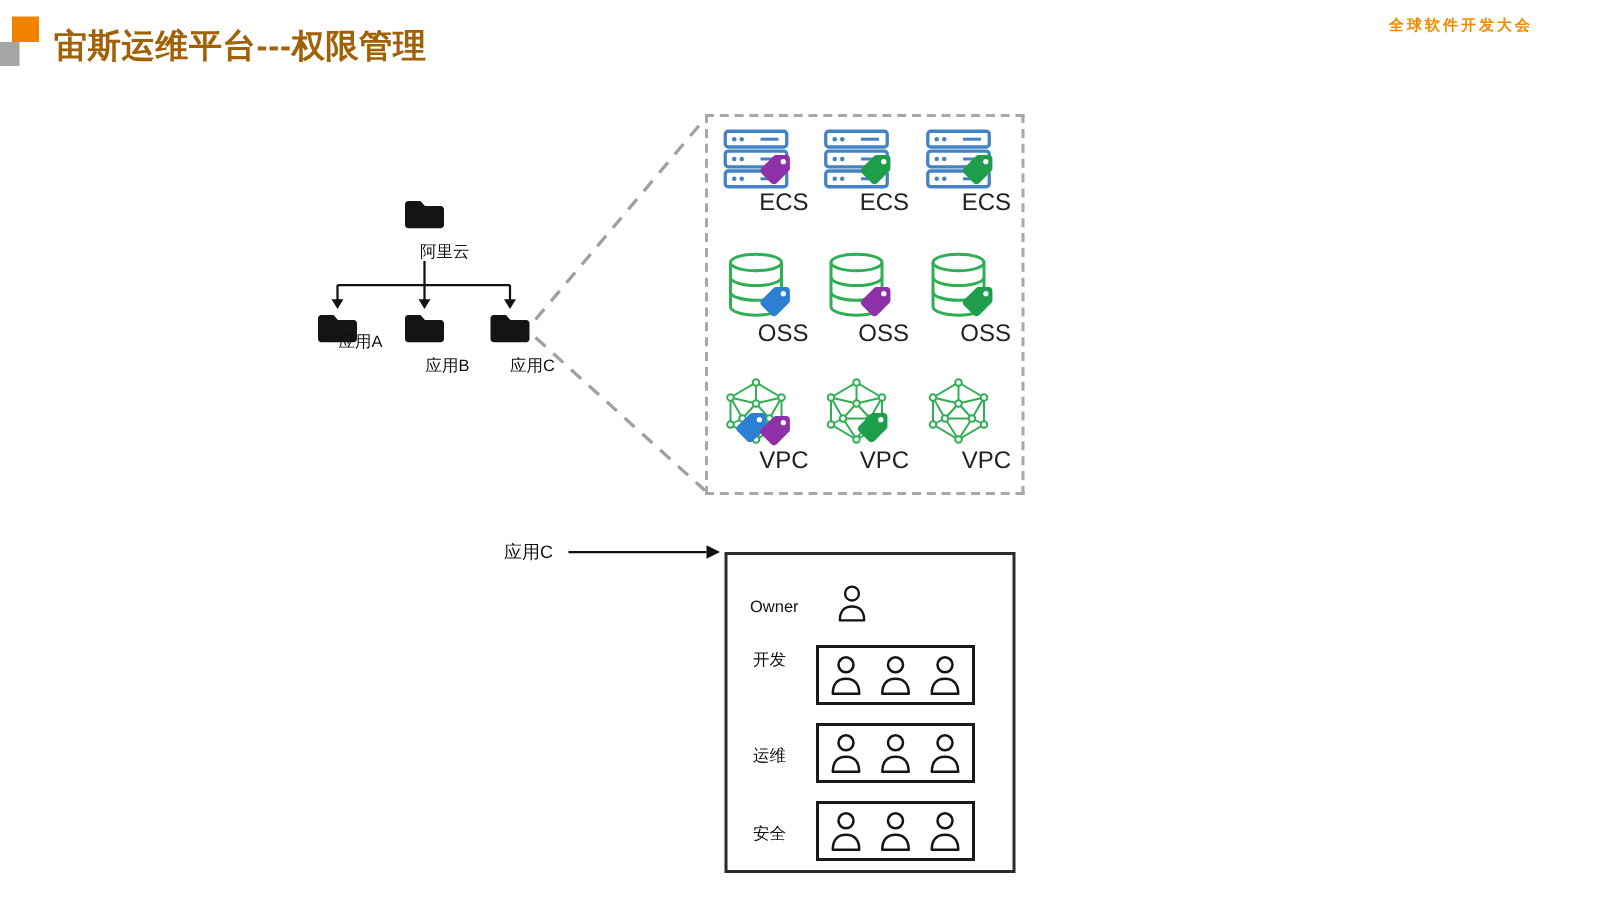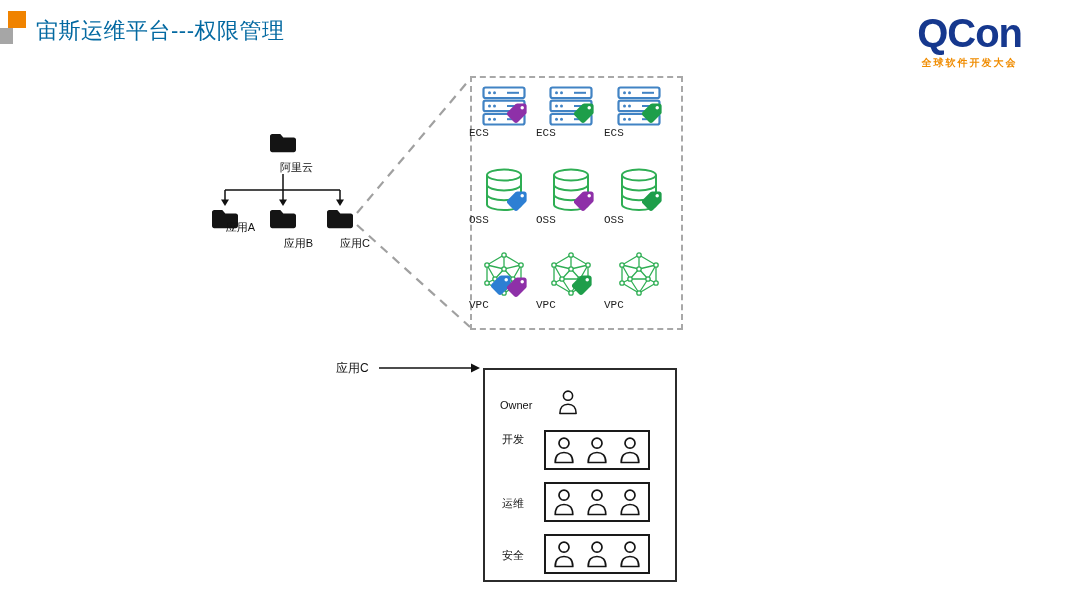--- a/index.html
+++ b/index.html
@@ -2,29 +2,29 @@
 <html><head>
 <meta charset="utf-8">
 <style>
   * { margin:0; padding:0; box-sizing:border-box; }
   body { background:#ffffff; font-family:"Liberation Sans","DejaVu Sans",sans-serif; }
   .slide { position:relative; width:1080px; height:608px; background:#ffffff; overflow:hidden; }
   .abs { position:absolute; }
   .overlay { position:absolute; left:0; top:0; pointer-events:none; }
   .accent-orange { left:8px; top:11px; width:18px; height:17px; background:#F08300; }
   .accent-gray { left:0px; top:28px; width:13px; height:16px; background:#A6A6A6; }
-  .title { left:36px; top:16px; font-size:22px; font-weight:400; color:#0369a1; letter-spacing:.5px; white-space:nowrap; }
+  .title { left:36px; top:16px; font-size:22px; font-weight:700; color:#a16207; letter-spacing:.5px; white-space:nowrap; }
   .logo { right:58px; top:10px; text-align:center; }
   .logo-text { font-size:40px; font-weight:800; color:#16388E; letter-spacing:-1px; line-height:1.15; }
   .logo-sub { font-size:10px; font-weight:700; color:#F08C00; letter-spacing:2px; white-space:nowrap; }
   .folder-label { width:60px; text-align:right; font-size:11px; color:#111; }
   .dashed-box { left:470px; top:76px; width:213px; height:254px; border:2px dashed #A8A8A8; background:transparent; }
   .cell { width:44px; }
   .cell .tag { position:absolute; transform:rotate(90deg); }
-  .cell-label { width:70px; text-align:left; font-size:11px; color:#222;font-family:Liberation Mono, monospace; }
+  .cell-label { width:70px; text-align:right; font-size:16px; color:#222; }
   .callout-label { left:336px; top:360px; font-size:12px; color:#111; }
   .perm-box { left:483px; top:368px; width:194px; height:214px; border:2px solid #2b2b2b; background:#fff; }
   .role-label { width:44px; font-size:11px; color:#111; }
   .member-box { left:544px; width:106px; height:40px; border:2px solid #1a1a1a; display:flex; align-items:center; justify-content:center; gap:7px; background:#fff; }
 </style>
 </head>
 <body>
 
 <div class="slide">
 
@@ -98,21 +98,20 @@
       <path d="M379 368 H471" stroke="#111111" stroke-width="1.5"></path>
       <path d="M480 368 l-9 -4.5 v9 z" fill="#111111"></path>
     </g>
   </svg>
 
   <div class="abs accent-orange"></div>
   <div class="abs accent-gray"></div>
   <div class="abs title">宙斯运维平台---权限管理</div>
 
   <div class="abs logo">
-    <div class="logo-text">QCon</div>
     <div class="logo-sub">全球软件开发大会</div>
   </div>
 
   <svg class="abs" style="left:268px;top:131px" width="30" height="24" viewBox="0 0 30 24">
       <use href="#sym-folder"></use>
     </svg>
   <div class="abs folder-label" style="left:253px;top:160px">阿里云</div>
 
   <svg class="abs" style="left:210px;top:207px" width="30" height="24" viewBox="0 0 30 24">
       <use href="#sym-folder"></use>

